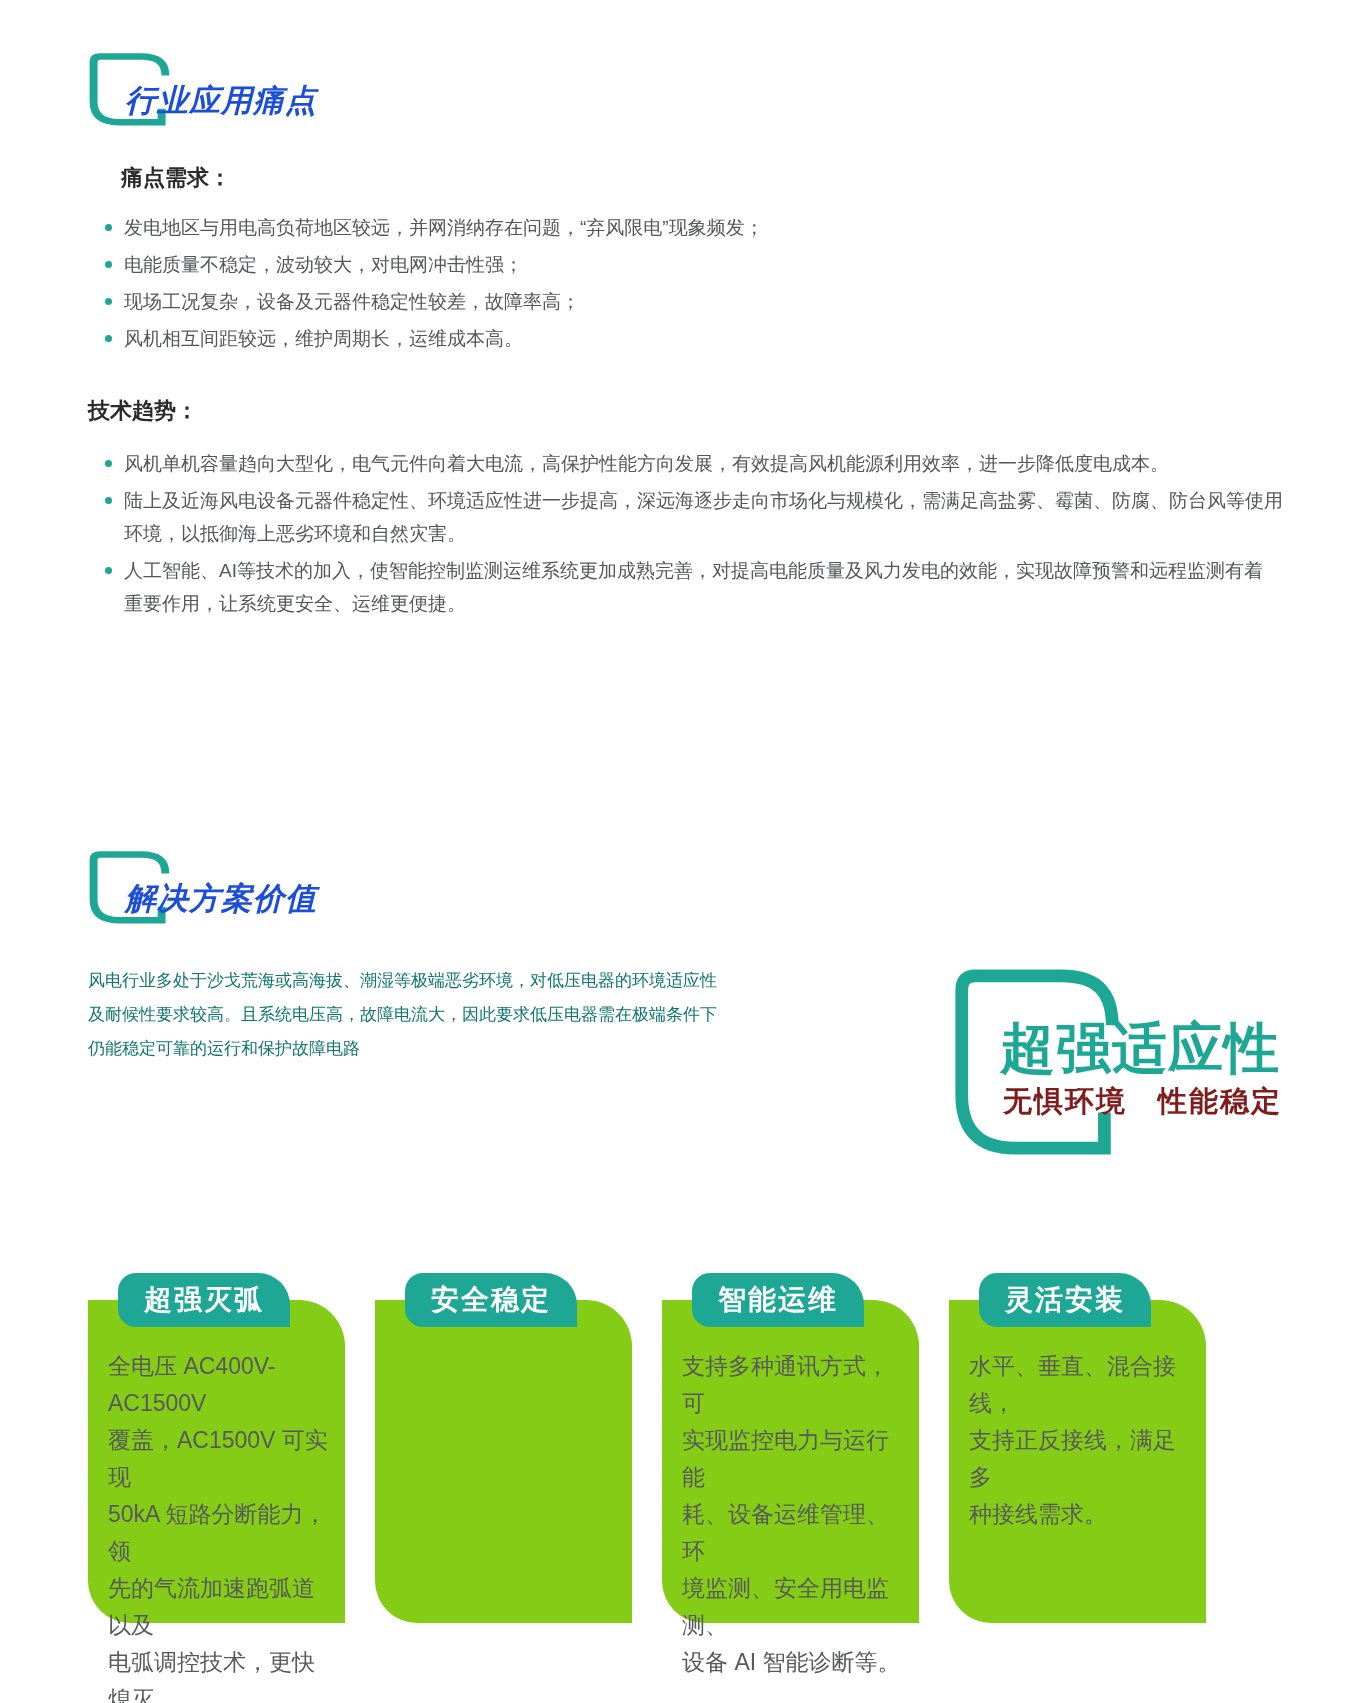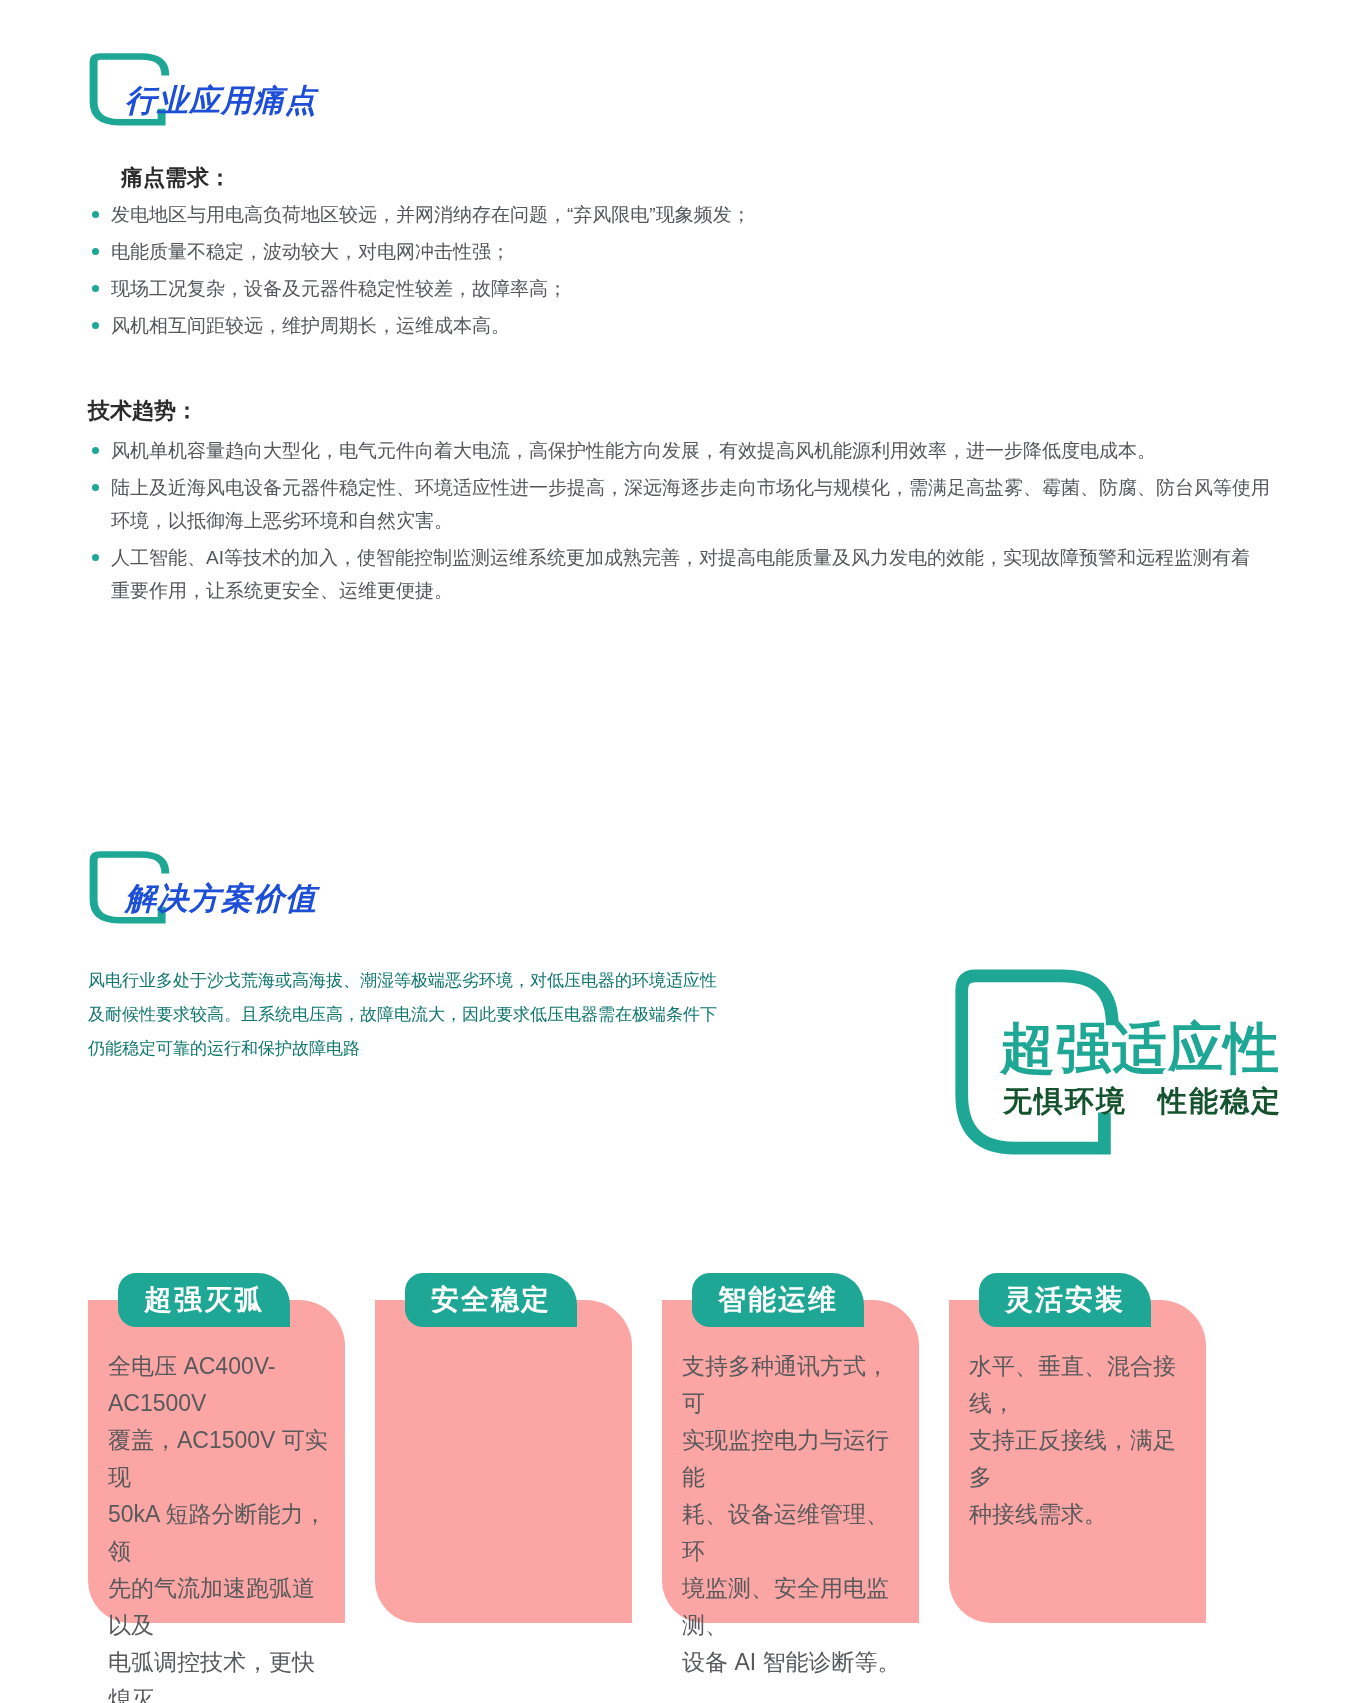--- a/index.html
+++ b/index.html
@@ -7,41 +7,41 @@
   .page{position:relative;width:1350px;height:1703px;background:#fff;overflow:hidden;}
 
   
   .sec-head{position:absolute;width:560px;height:90px;}
   .sec-head .icon{position:absolute;left:0;top:0;}
   .sec-head .txt{position:absolute;left:37px;top:28px;font-size:31px;font-weight:bold;
                  color:#1d4ed8;letter-spacing:1px;white-space:nowrap;font-style:italic;}
 
   .label{position:absolute;left:88px;font-size:22px;font-weight:bold;color:#2B2B2B;}
 
-  ul.blist{position:absolute;left:88px;margin:2px;padding:0;list-style:none;}
+  ul.blist{position:absolute;left:88px;margin:15px;padding:0;list-style:none;}
   ul.blist li{display:flex;align-items:flex-start;margin:0 0 4px 0;}
   ul.blist .dot{flex:0 0 auto;width:7px;height:7px;border-radius:50%;background:#1FA795;
                 margin:13px 12px 0 2px;}
   ul.blist .btxt{font-size:19px;line-height:33px;color:#55565A;white-space:pre-line;}
   .needs-list{top:196px;width:1200px;}
   .trends-list{top:432px;width:1200px;}
 
   .para{position:absolute;left:88px;top:964px;width:660px;font-size:17px;line-height:34px;
         color:#0f766e;white-space:pre-line;}
 
   
   .adapt{position:absolute;left:950px;top:960px;width:330px;height:210px;}
   .adapt .icon{position:absolute;left:0;top:4px;}
   .adapt .t1{position:absolute;left:50px;top:52px;font-size:55px;font-weight:bold;
              color:#1FA795;letter-spacing:1px;white-space:nowrap;text-align:center;}
   .adapt .t2{position:absolute;left:53px;top:122px;font-size:29px;font-weight:bold;
-             color:#14532d;letter-spacing:2px;white-space:nowrap;}
+             color:#7f1d1d;letter-spacing:2px;white-space:nowrap;}
 
   
-  .card{position:absolute;top:1300px;width:257px;height:323px;background:#fca5a5;
+  .card{position:absolute;top:1300px;width:257px;height:323px;background:#84cc16;
         border-radius:0 46px 0 42px;}
   .card .pill{position:absolute;left:30px;top:-27px;height:54px;line-height:54px;
         background:#1FA795;color:#ffffff;font-size:28px;font-weight:bold;
         padding:0 26px;border-radius:18px 32px 0 18px;letter-spacing:2px;white-space:nowrap;}
   .card .body{position:absolute;left:20px;right:12px;top:48px;font-size:23px;
         line-height:37px;color:#58595B;white-space:pre-line;}
   .card1{left:88px;} .card2{left:375px;} .card3{left:662px;} .card4{left:949px;}
 
   svg.bracket{display:block;}
 </style>

